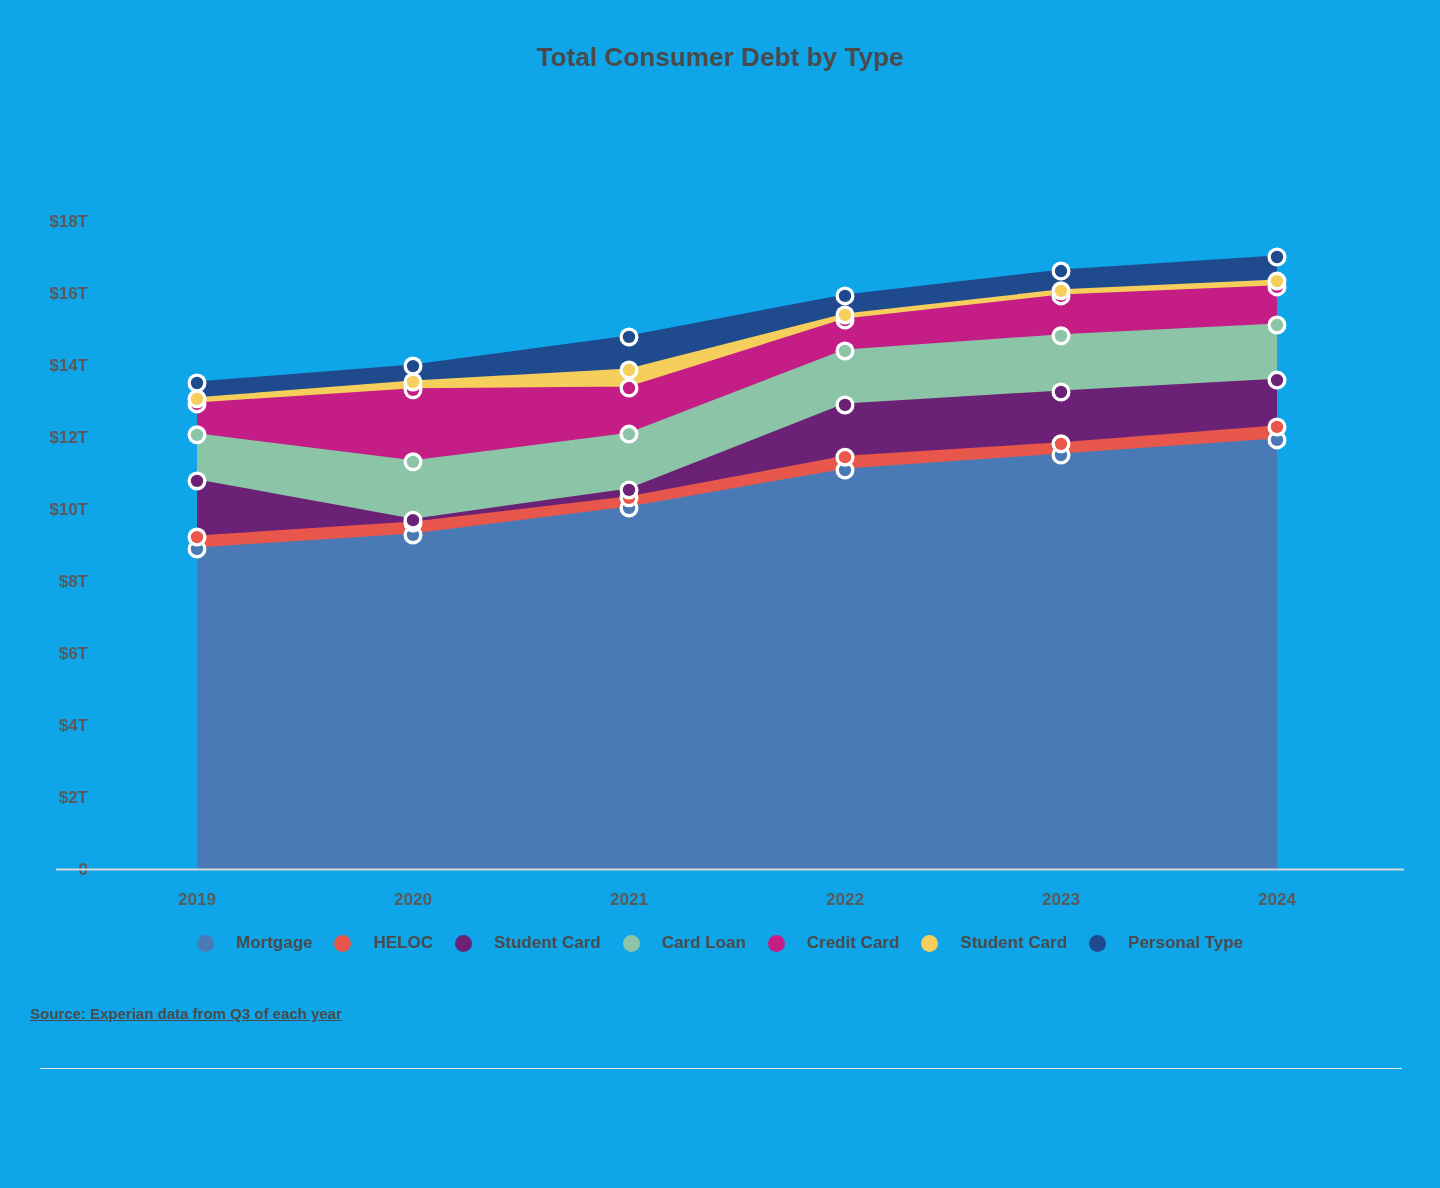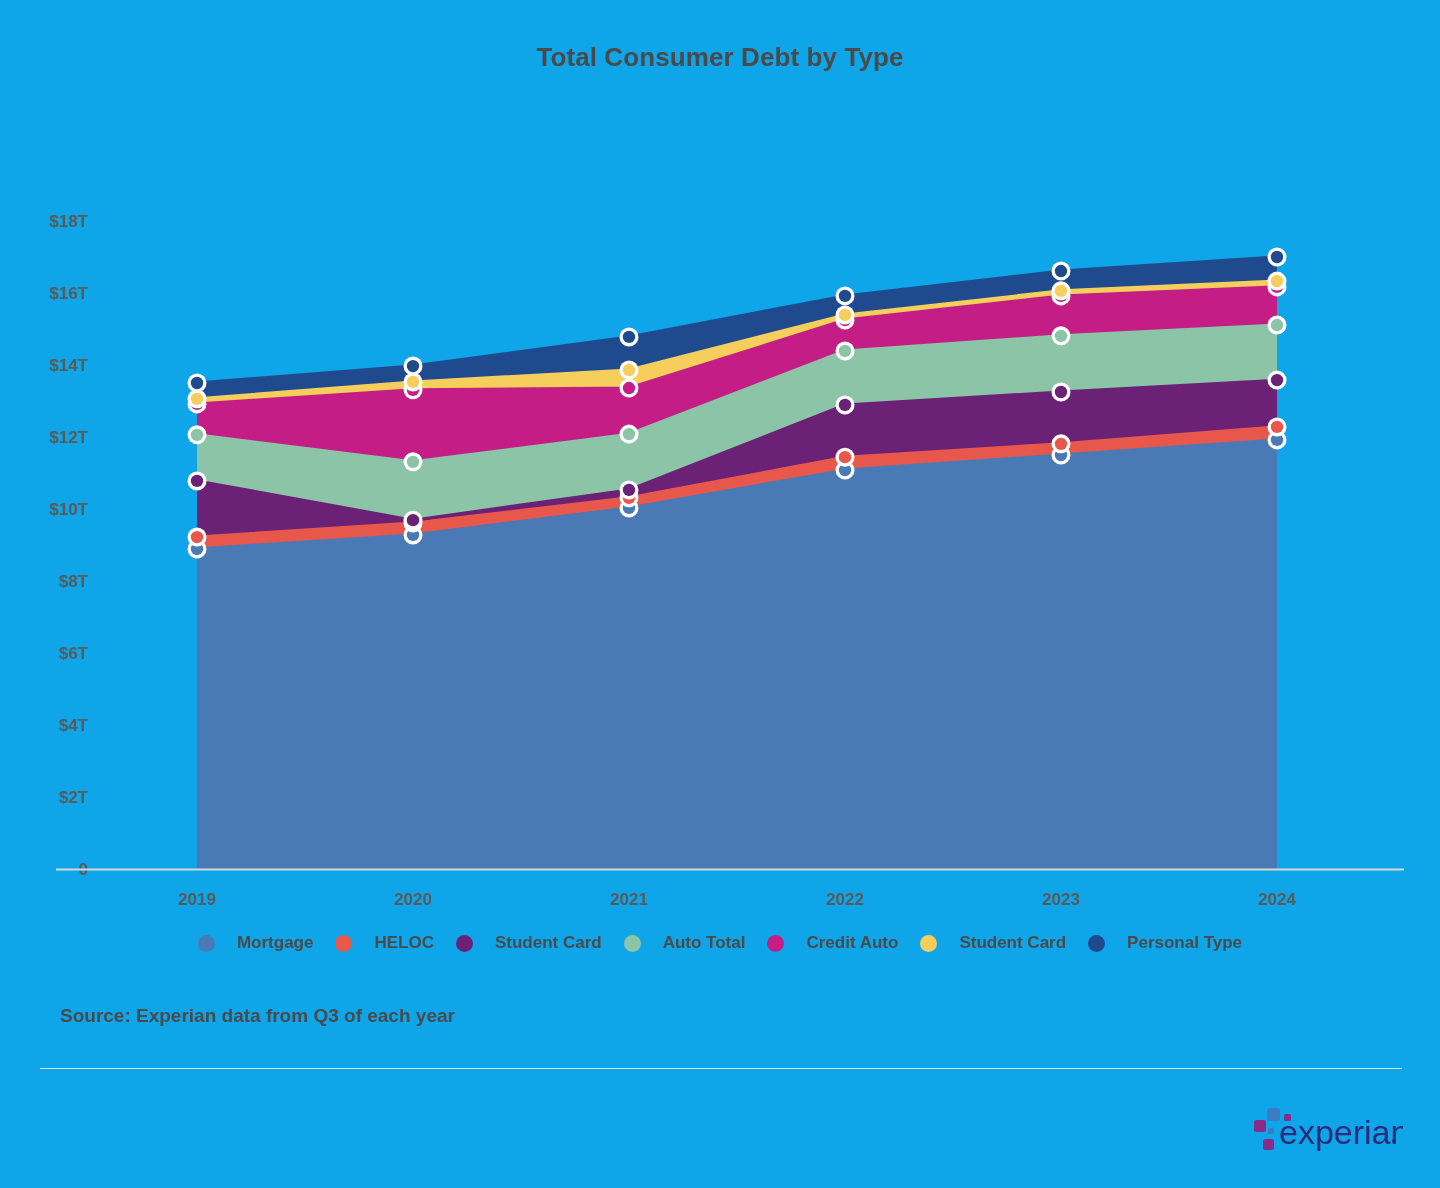--- a/index.html
+++ b/index.html
@@ -60,24 +60,25 @@
     flex: 0 0 auto;
   }
   .legend-text {
     font-size: 17px;
     font-weight: 700;
     color: #4a4a4a;
     white-space: nowrap;
   }
   #source-note {
     position: absolute;
-    top: 1005px; left: 60px;
-    font-size: 19px;
+    top: 1005px; left: 30px;
+    font-size: 15px;
     font-weight: 700;
     color: #4a4a4a;
+    text-decoration: underline;
   }
   #divider {
     position: absolute;
     top: 1068px; left: 40px;
     width: 1362px; height: 1px;
     background: #e6e6e6;
   }
   #brand-logo {
     position: absolute;
     top: 1104px; left: 1253px;
@@ -229,45 +230,34 @@
       <div class="legend-item">
         <span class="legend-swatch" style="background: rgb(232, 87, 75);"></span>
         <span class="legend-text">HELOC</span>
       </div>
       <div class="legend-item">
         <span class="legend-swatch" style="background: rgb(107, 33, 117);"></span>
         <span class="legend-text">Student Card</span>
       </div>
       <div class="legend-item">
         <span class="legend-swatch" style="background: rgb(140, 196, 168);"></span>
-        <span class="legend-text">Auto Total</span>
+        <span class="legend-text">Card Loan</span>
       </div>
       <div class="legend-item">
         <span class="legend-swatch" style="background: rgb(196, 29, 134);"></span>
-        <span class="legend-text">Credit Auto</span>
+        <span class="legend-text">Credit Card</span>
       </div>
       <div class="legend-item">
         <span class="legend-swatch" style="background: rgb(245, 206, 92);"></span>
         <span class="legend-text">Student Card</span>
       </div>
       <div class="legend-item">
         <span class="legend-swatch" style="background: rgb(31, 75, 142);"></span>
         <span class="legend-text">Personal Type</span>
       </div>
     </div>
 
   <div id="source-note">Source: Experian data from Q3 of each year</div>
 
   <div id="divider"></div>
 
-  <div id="brand-logo">
-    <svg width="150" height="54" viewBox="0 0 150 54">
-      <rect x="14" y="4" width="13" height="13" rx="2.5" fill="#3b7cc4"></rect>
-      <rect x="31" y="10" width="7" height="7" rx="1.5" fill="#8a2a8a"></rect>
-      <rect x="1" y="16" width="12" height="12" rx="2.5" fill="#8a2a8a"></rect>
-      <rect x="15" y="24" width="6" height="6" rx="1.5" fill="#3b7cc4"></rect>
-      <rect x="10" y="35" width="11" height="11" rx="2.5" fill="#8a2a8a"></rect>
-      <text id="brand-word" x="26" y="40" font-family="Liberation Sans, sans-serif" font-size="34" font-weight="400" fill="#2b2b7a">experian</text>
-      <circle cx="141" cy="37" r="2" fill="#2b2b7a"></circle>
-    </svg>
-  </div>
 
 </div>
 
 </body></html>

